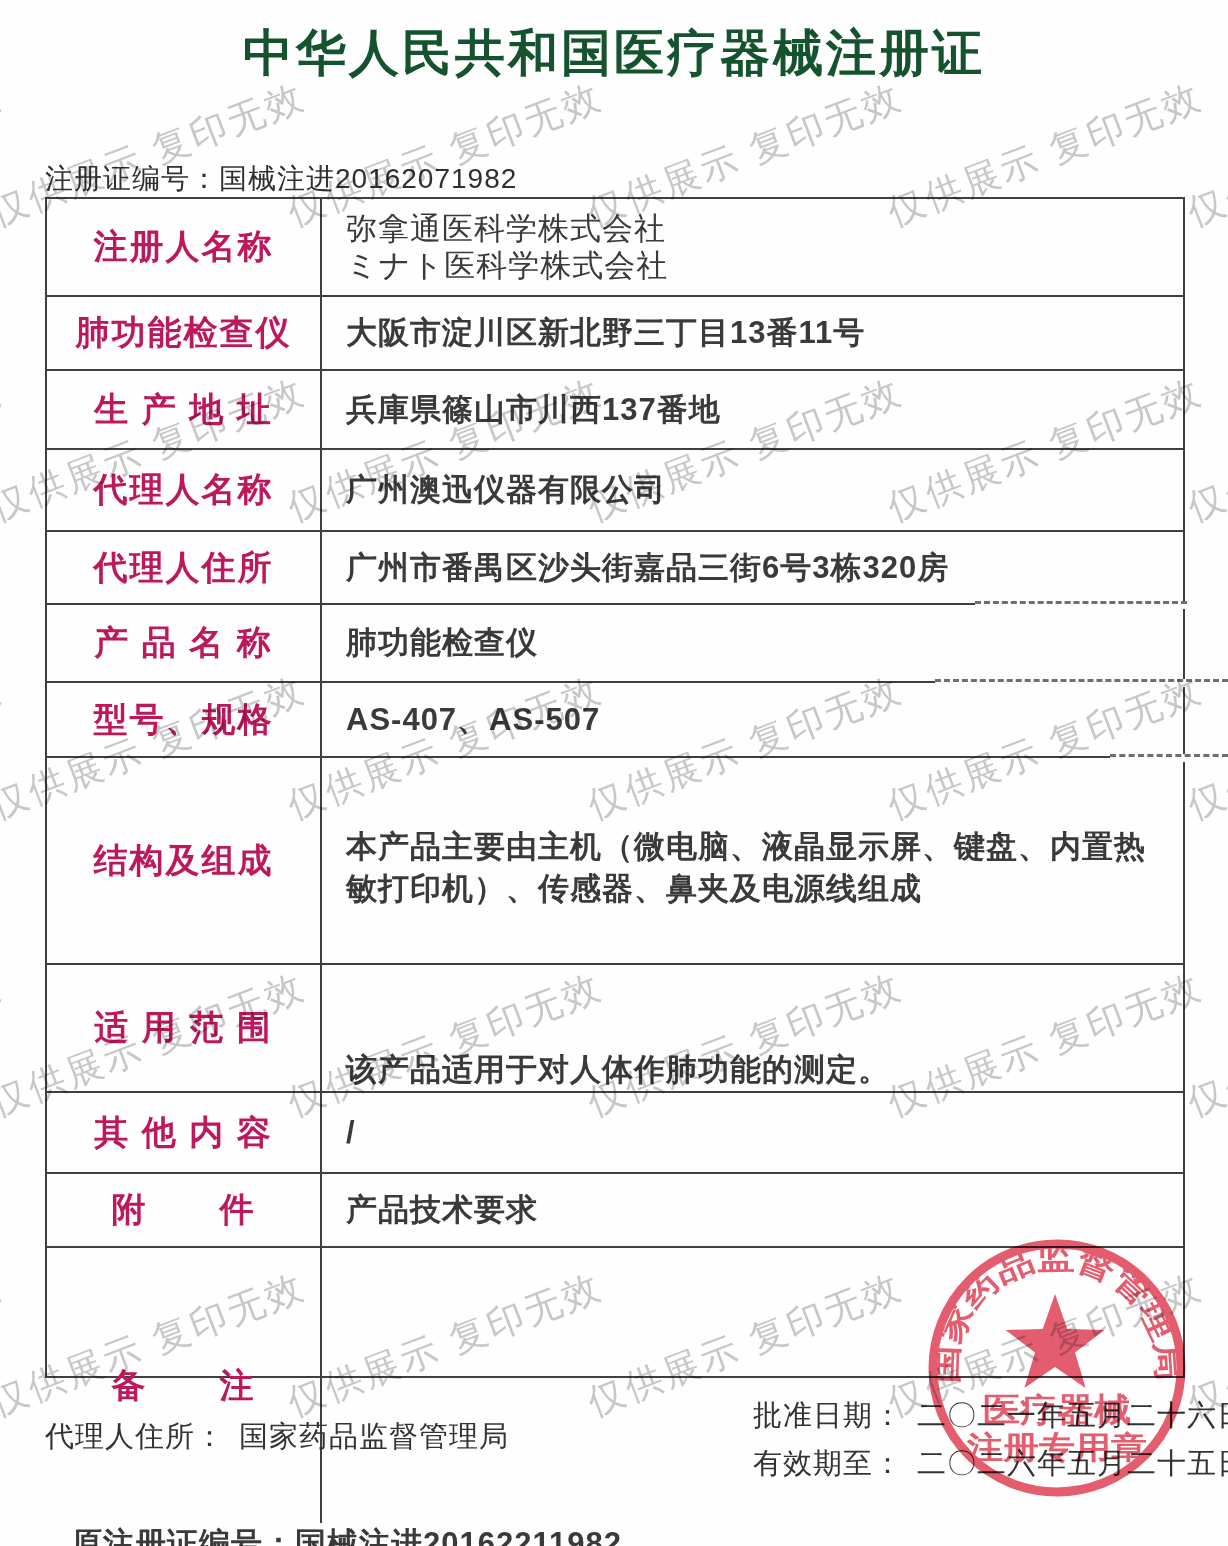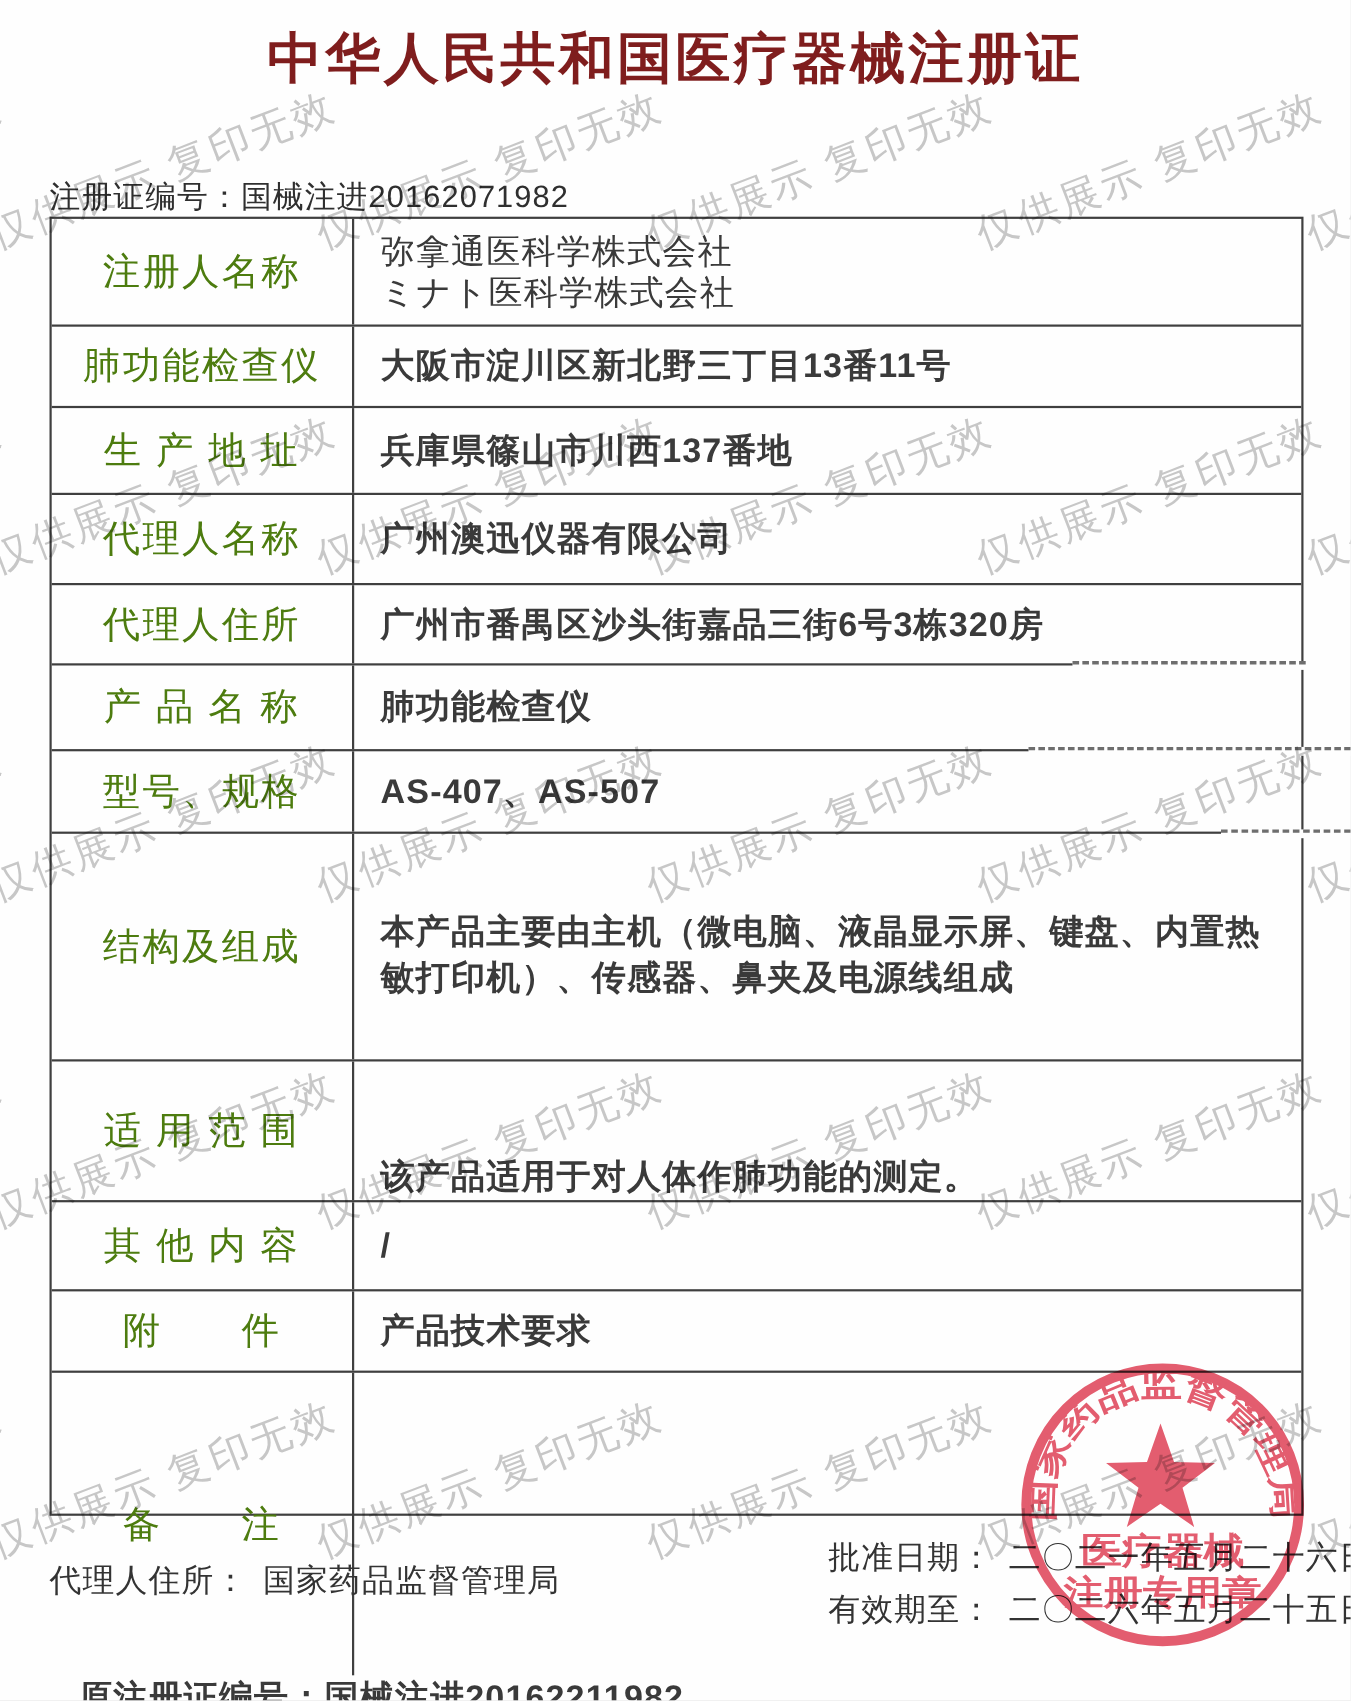--- a/index.html
+++ b/index.html
@@ -9,40 +9,40 @@
     margin:0 auto;
     background:#fefefe;
     overflow:hidden;
     font-family:"Liberation Sans", sans-serif;
     color:#2a2a2a;
   }
   .title{
     position:absolute;top:20px;left:0;width:100%;
     text-align:center;
     font-size:50px;font-weight:700;letter-spacing:3px;
-    color:#7f1d1d;
+    color:#14532d;
   }
   .regno{
     position:absolute;left:45px;top:160px;
     font-size:28px;letter-spacing:1px;color:#2f2f2f;
   }
   .cert-table{
     position:absolute;left:45px;top:197px;
     width:1140px;height:1181px;
     border:2px solid #3f3f3f;
     box-sizing:border-box;
     background:transparent;
   }
   .trow{display:flex;box-sizing:border-box;border-bottom:2px solid #3f3f3f;}
   .trow:last-child{border-bottom:none;flex-direction:column;}
   .cl{
     width:275px;flex:0 0 275px;box-sizing:border-box;
     border-right:2px solid #3f3f3f;
     display:flex;align-items:center;justify-content:center;
-    font-size:34px;font-weight:400;letter-spacing:2px;color:#4d7c0f;
+    font-size:34px;font-weight:700;letter-spacing:2px;color:#be185d;
     text-align:center;
   }
   .cv{
     flex:1;display:flex;flex-direction:column;justify-content:center;
     padding-left:24px;box-sizing:border-box;
     font-size:31px;color:#3a3a3a;letter-spacing:1px;
   }
   .ctext{max-width:815px;line-height:1.35;font-weight:bold;}
   .vline{line-height:1.2;}
   .dash-patch{

